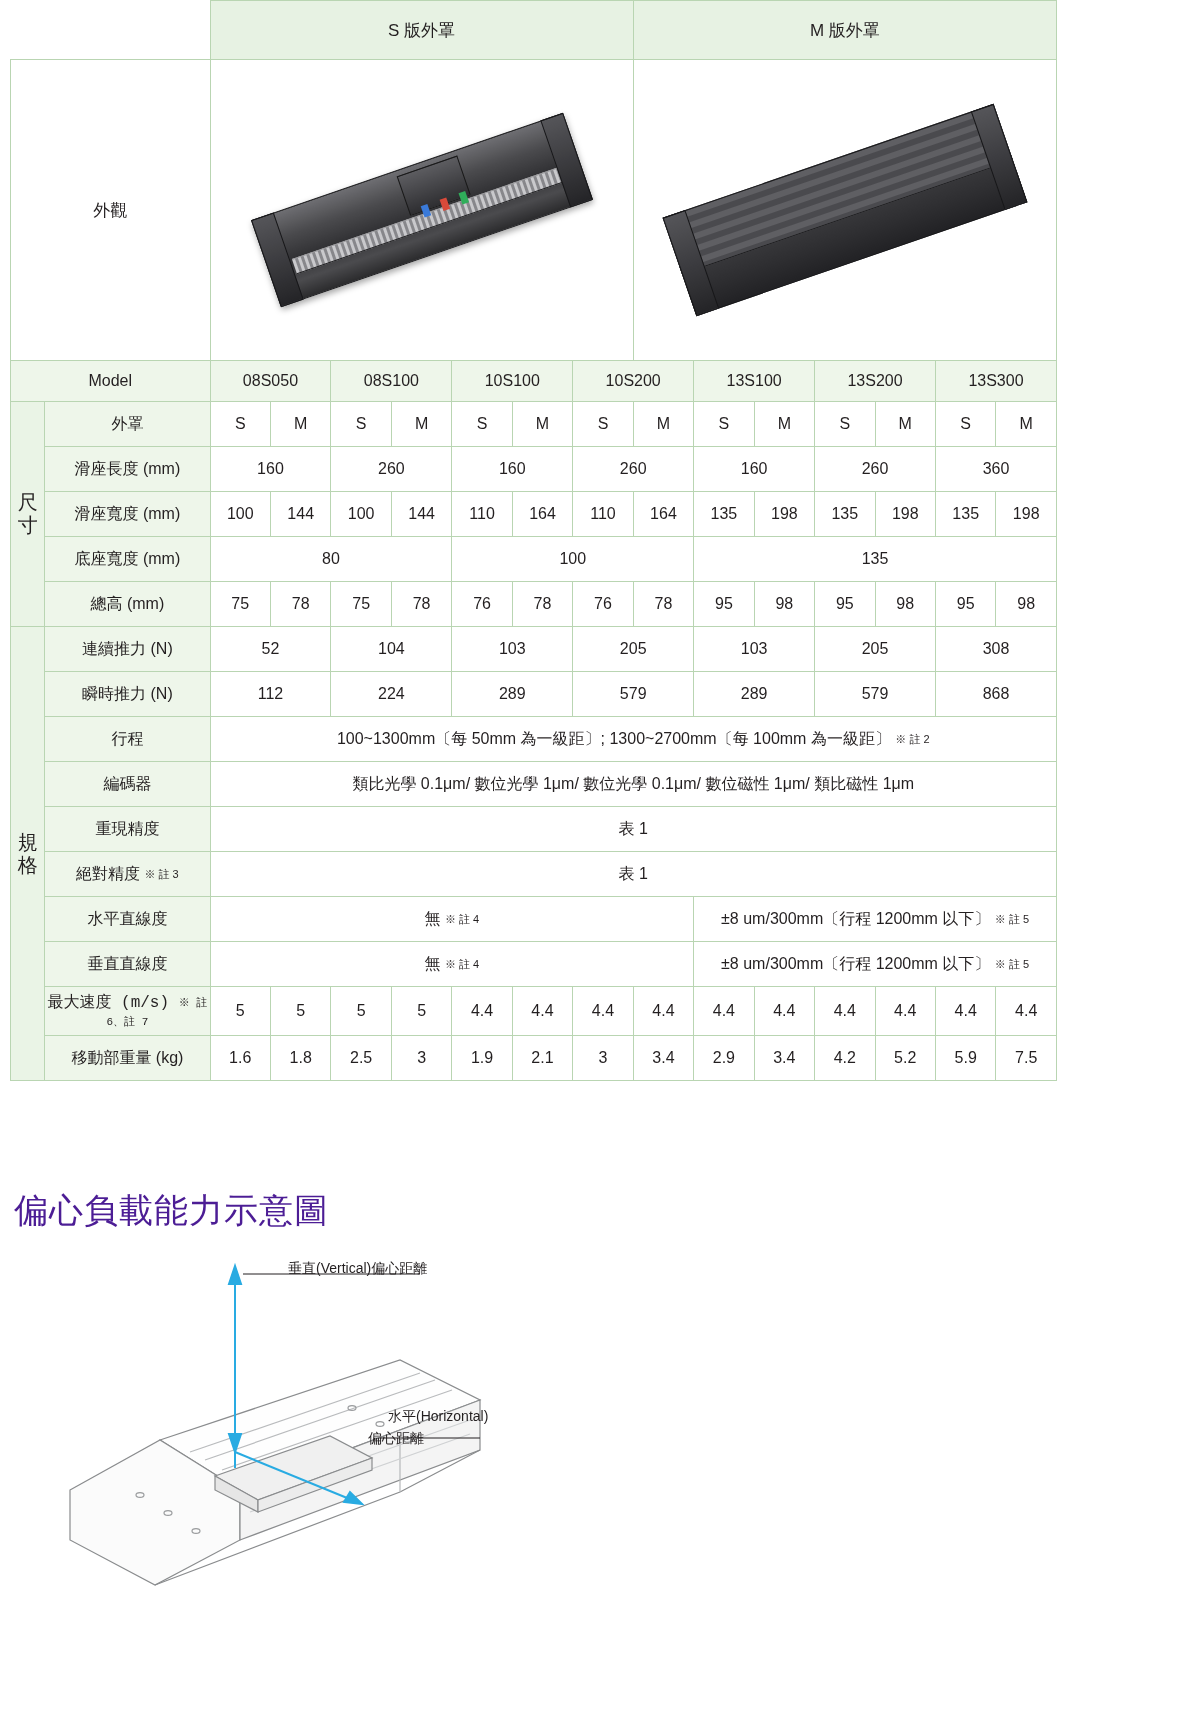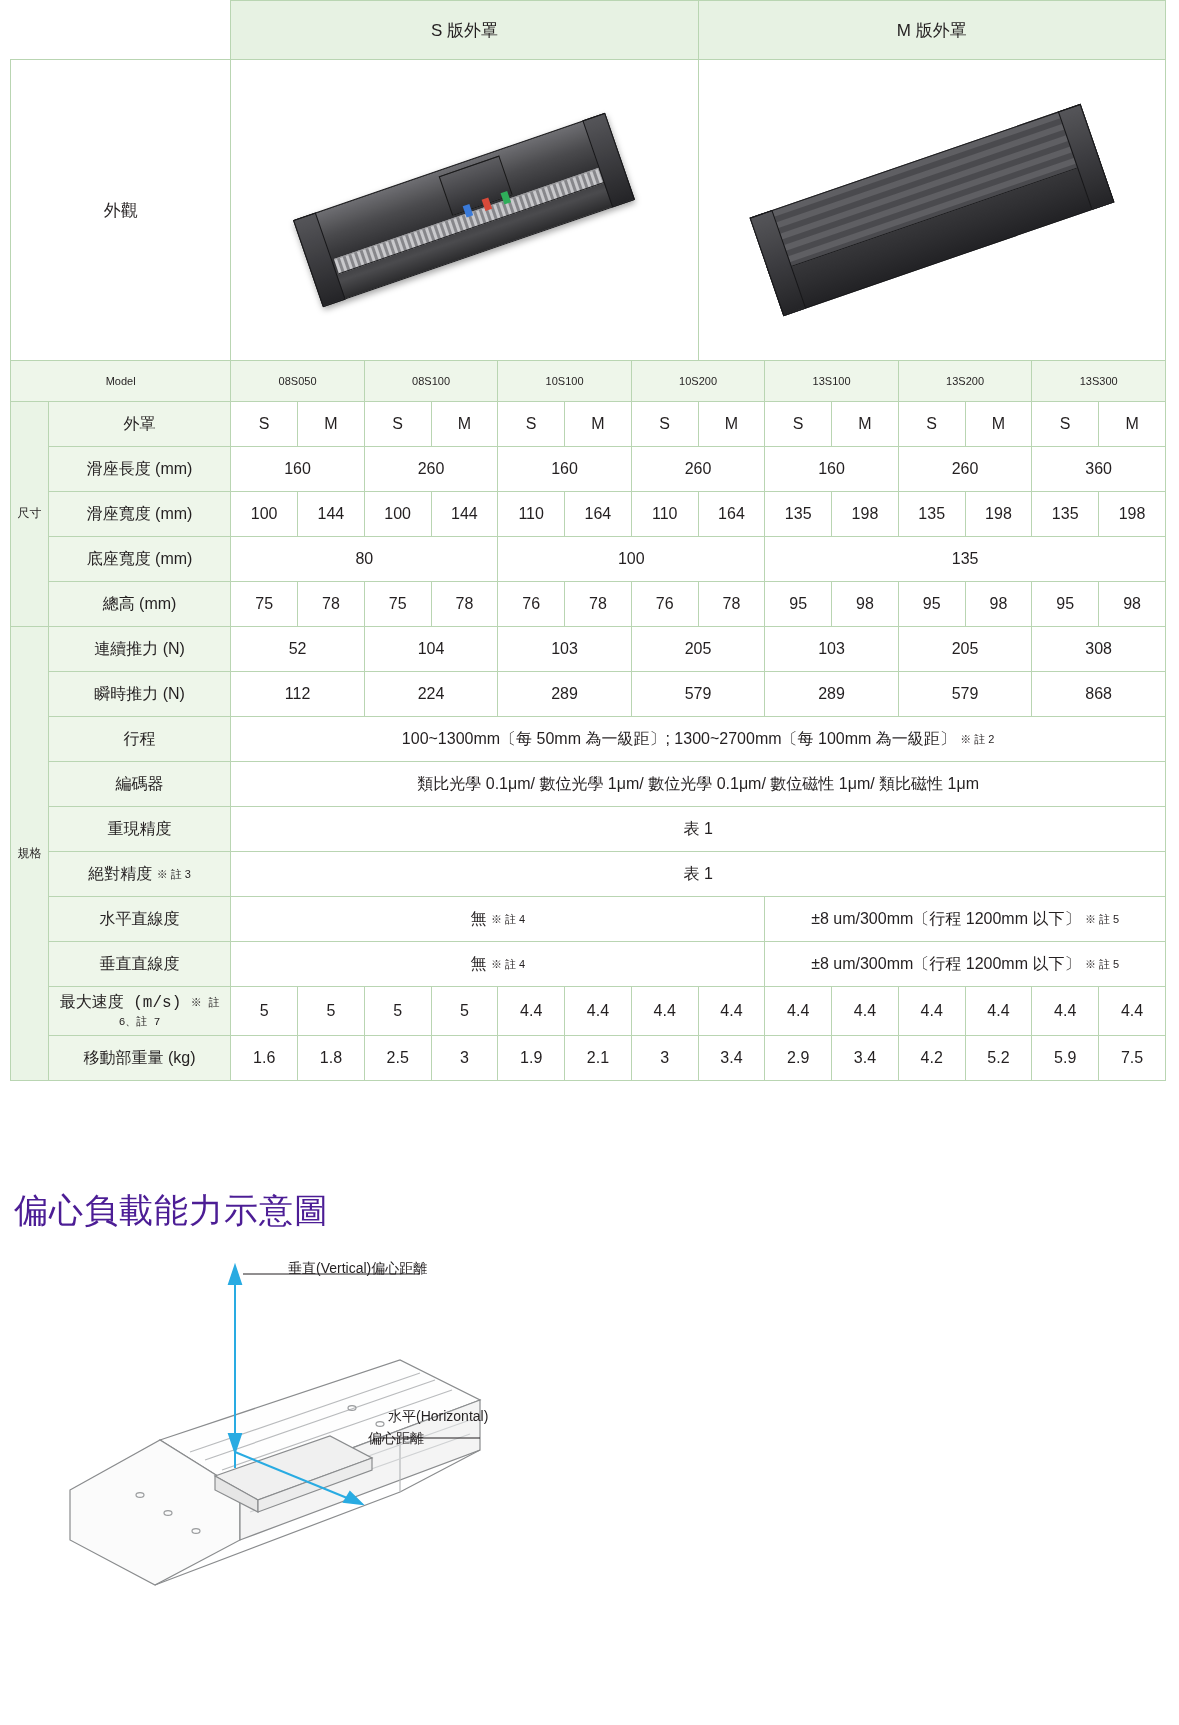--- a/index.html
+++ b/index.html
@@ -18,56 +18,56 @@
   .page {
     position: relative;
     width: 1179px;
     height: 1725px;
   }
 
   
   table.spec {
     border-collapse: collapse;
     table-layout: fixed;
-    width: 1156px;
+    width: 1047px;
     margin: 0 0 0 10px;
     font-size: 15px;
     padding-left: 32px;
   }
   table.spec td, table.spec th {
     border: 1px solid #b9d5b2;
     text-align: center;
     vertical-align: middle;
     padding: 0;
     font-weight: normal;
     color: #231f20;
   }
   .hdr-green {
     background: #e7f2e3;
     font-size: 17px;
     height: 58px;
   }
   .side-label {
     background: #eaf4e6;
-    font-size: 12px;
+    font-size: 20px;
     width: 34px;
   }
   .side-label span {
     display: block;
     line-height: 1.15;
   }
   .rowlabel {
     background: #eef6ea;
     font-size: 16px;
     height: 44px;
   }
   .rowlabel.tall { height: 48px; font-family: Liberation Mono, monospace; }
   .model-hdr {
     background: #eef6ea;
-    font-size: 11px;
+    font-size: 16px;
     height: 40px;
     margin-left: 6px;
   }
   .cell {
     background: #ffffff;
     height: 44px;
     font-size: 16px;
   }
   .photo-row td {
     background: #ffffff;

